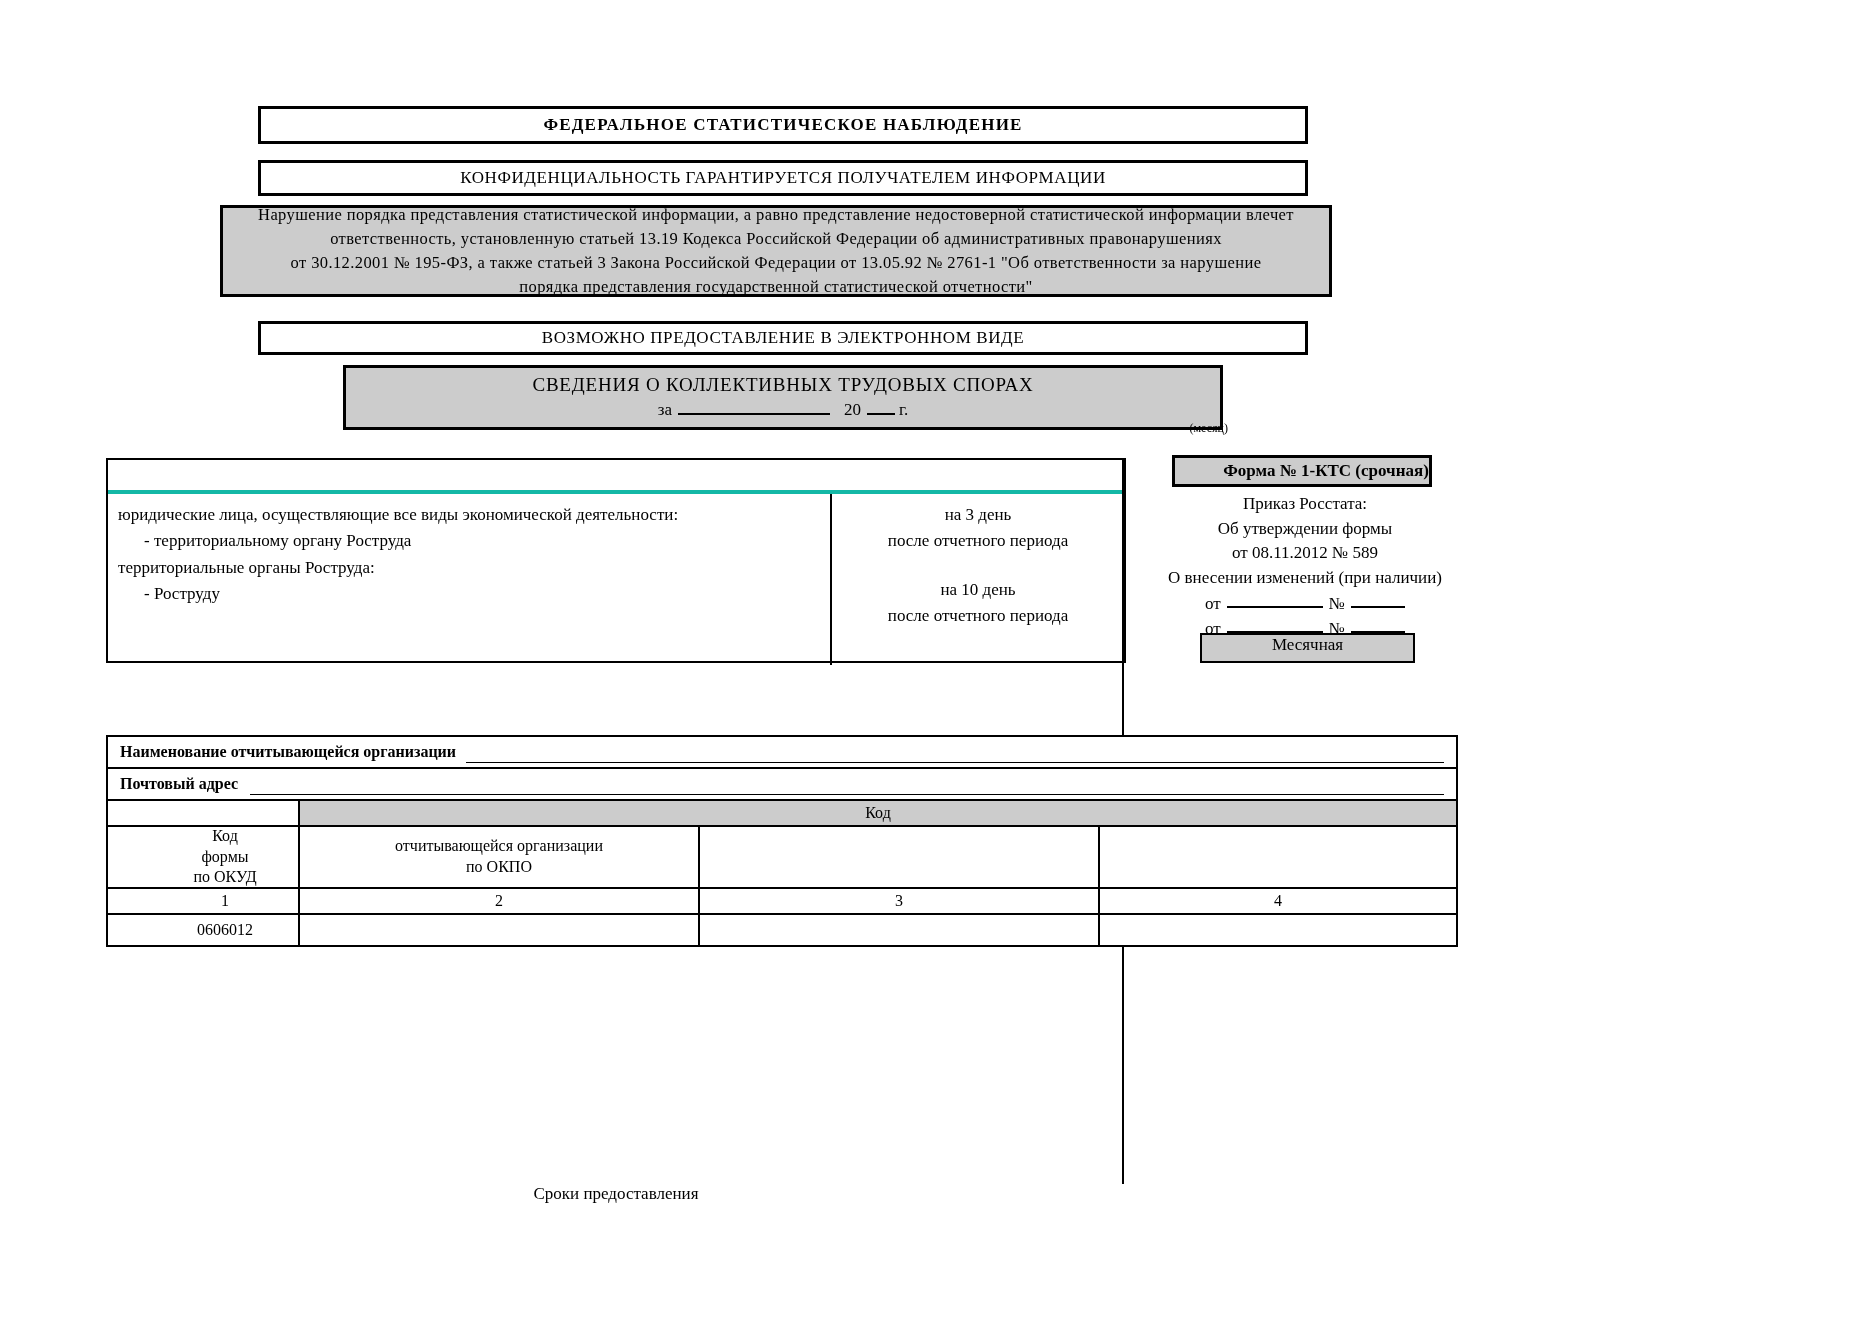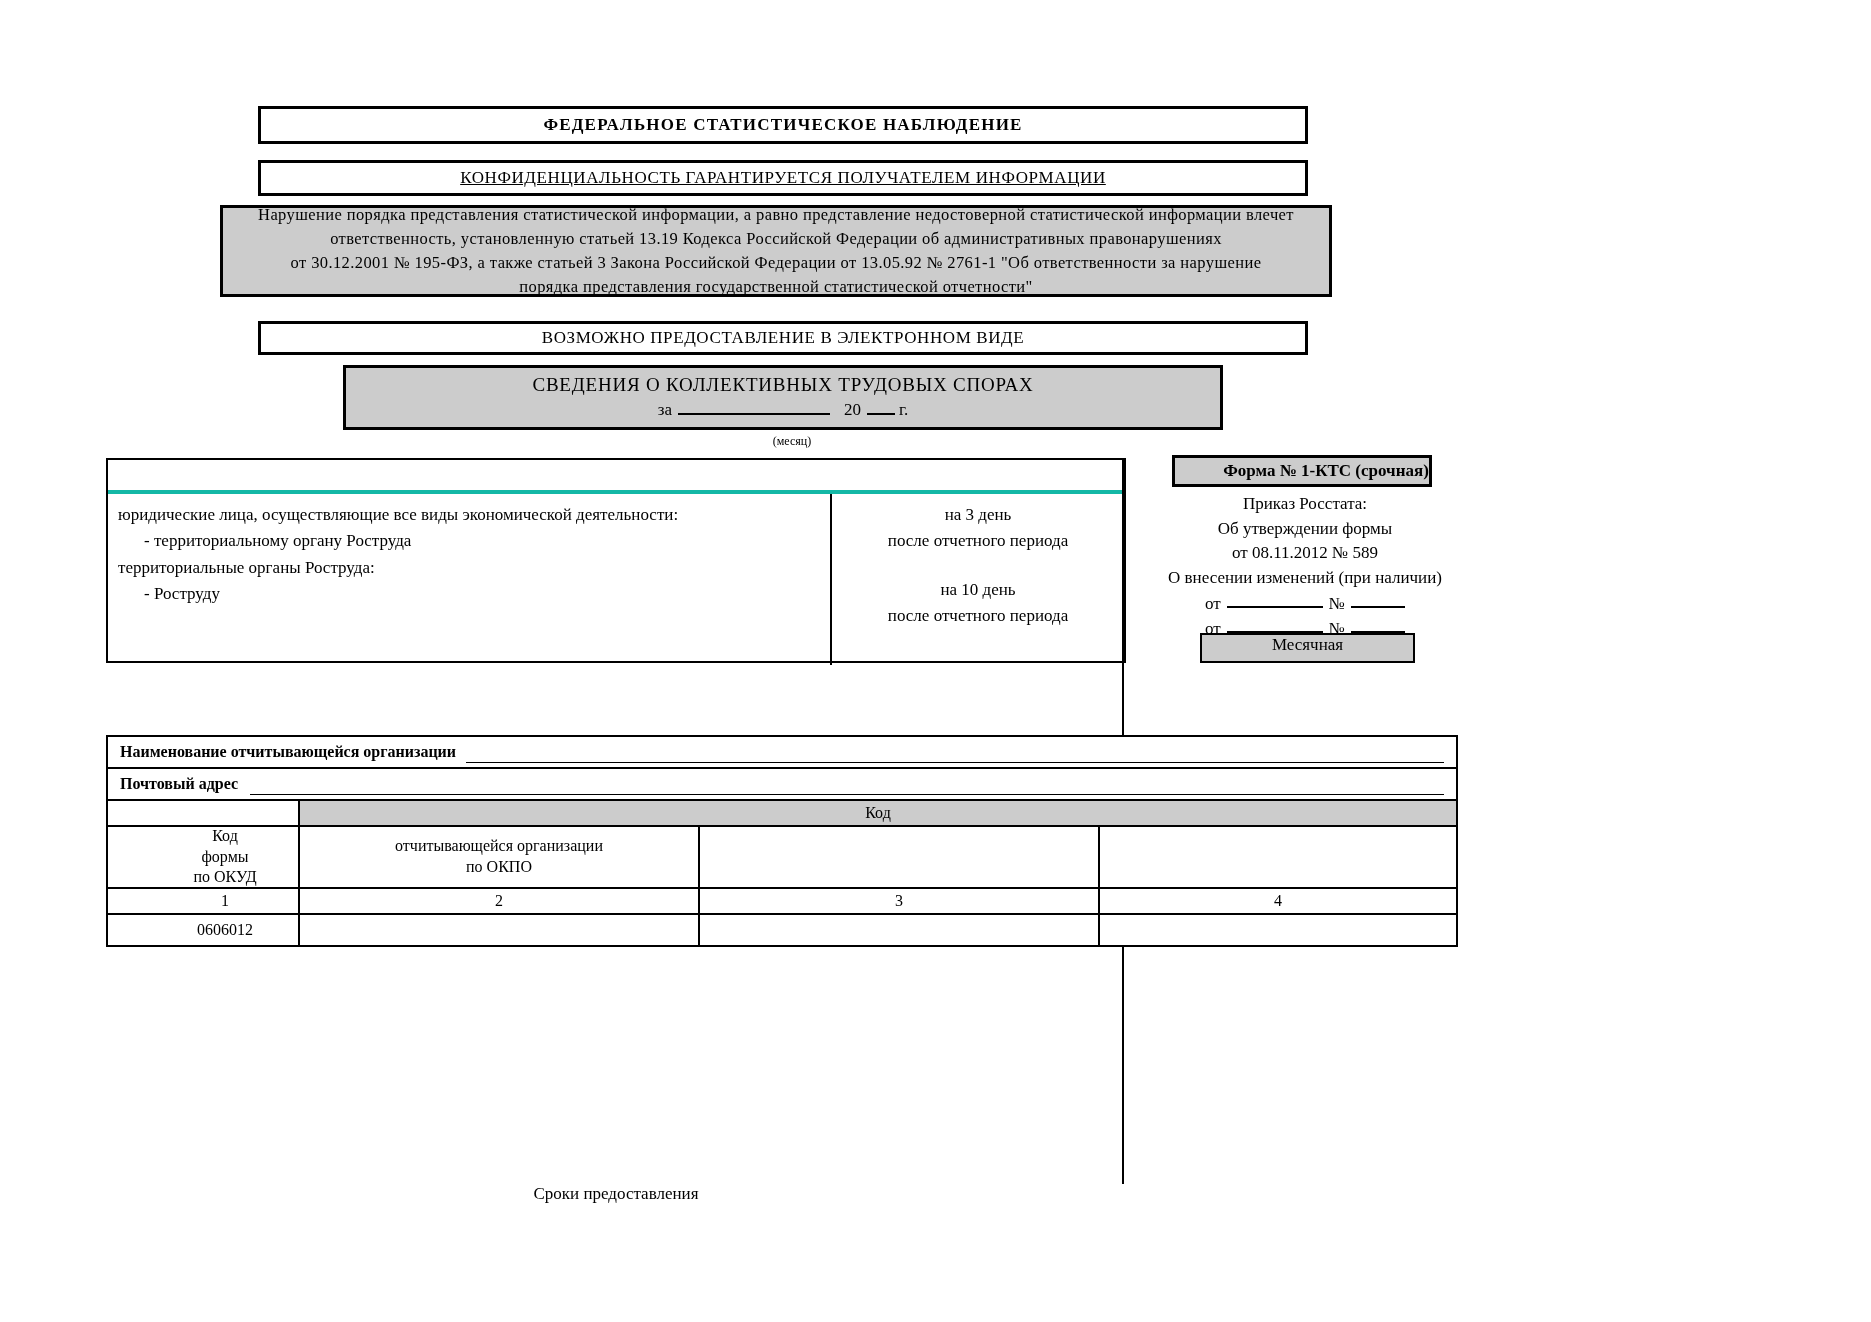--- a/index.html
+++ b/index.html
@@ -49,21 +49,21 @@
   .caps-plain {
     letter-spacing: 0.6px;
   }
 
   
   #banner-federal {
     left: 258px; top: 106px; width: 1050px; height: 38px;
   }
   
   #banner-confidential {
-    left: 258px; top: 160px; width: 1050px; height: 36px; text-decoration: underline;
+    left: 258px; top: 160px; width: 1050px; height: 36px;
   }
   
   #banner-warning {
     left: 220px; top: 205px; width: 1112px; height: 92px;
     align-items: center;
   }
   #banner-warning .banner-text {
     font-size: 16.5px;
     line-height: 1.45;
   }
@@ -99,23 +99,23 @@
   .period-row .lbl { margin-right: 6px; }
   .blank-line {
     display: inline-block;
     border-bottom: 2px solid #000;
     height: 15px;
   }
   .blank-month { width: 152px; }
   .blank-year  { width: 28px; margin-left: 6px; margin-right: 4px;}
   #month-caption {
     font-size: 12px;
-    margin-top: 14px;
+    margin-top: 1px;
     margin-left: 10px;
-    text-align: center;
+    text-align: right;
     width: 880px;
   }
   #month-caption span { display: inline-block; margin-left: 8px; }
 
   
   #providers-table {
     position: absolute;
     left: 106px; top: 458px; width: 1020px; height: 205px;
     border: 2px solid #000;
     box-sizing: border-box;

